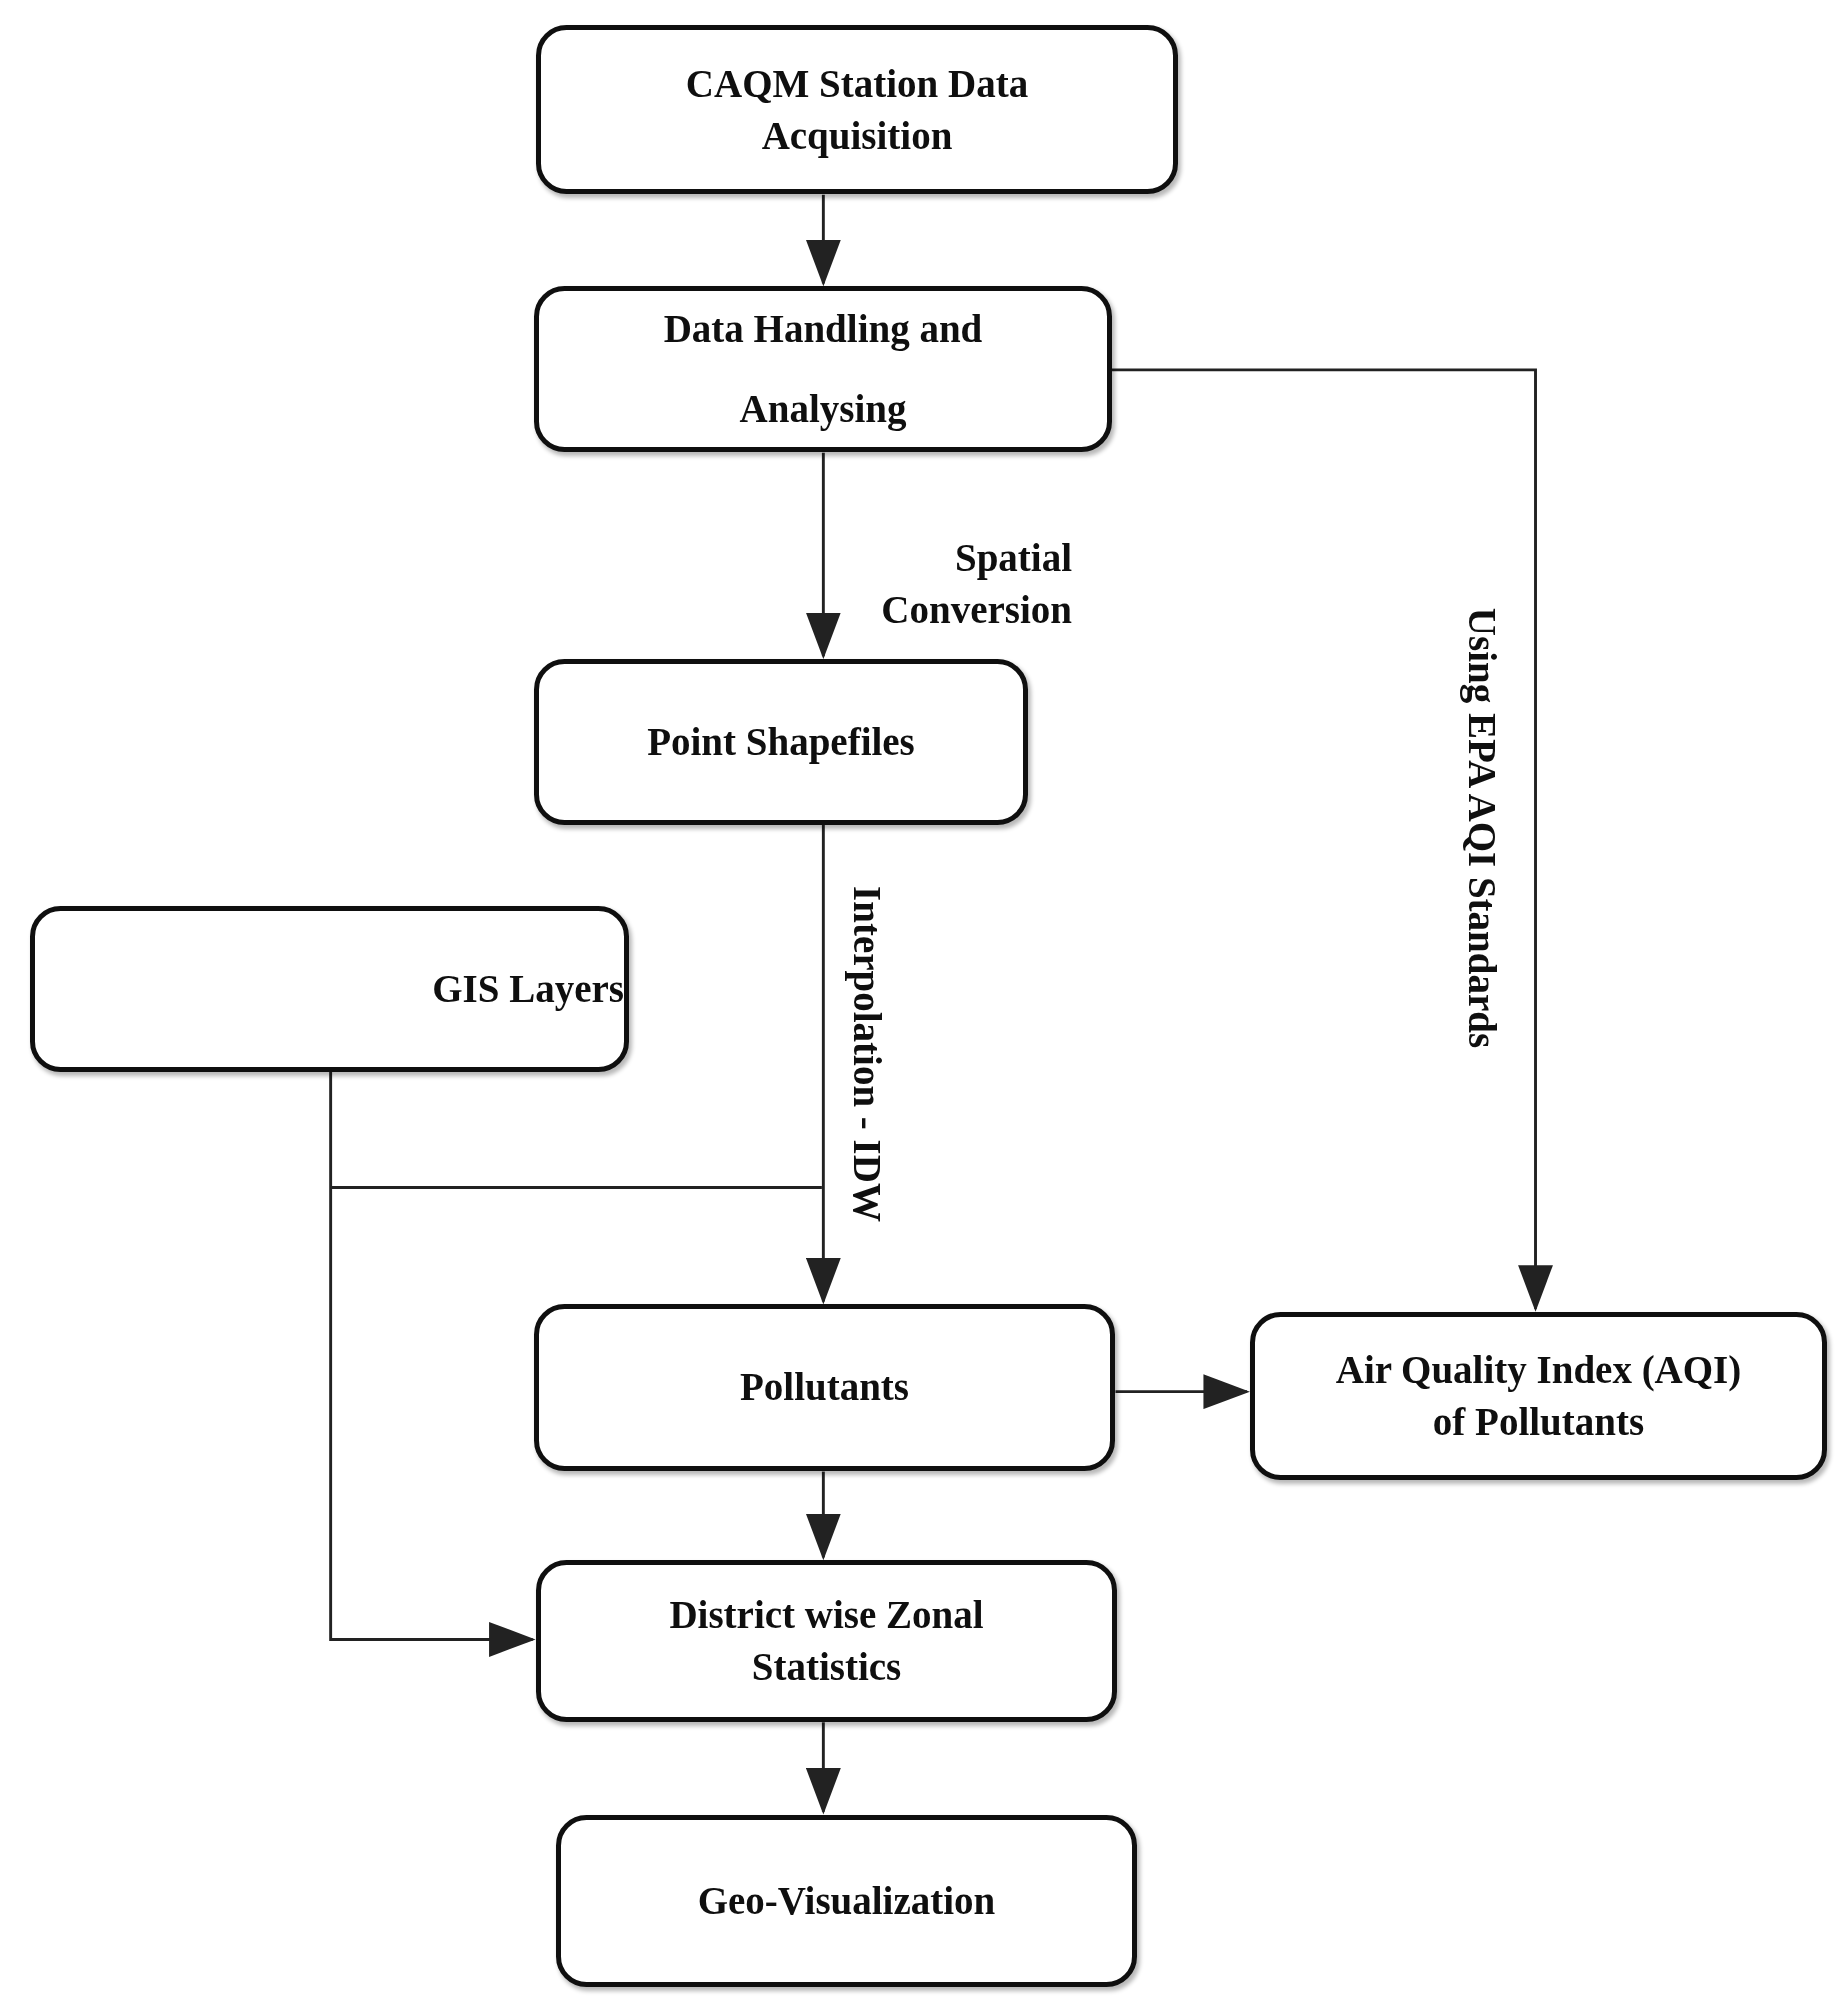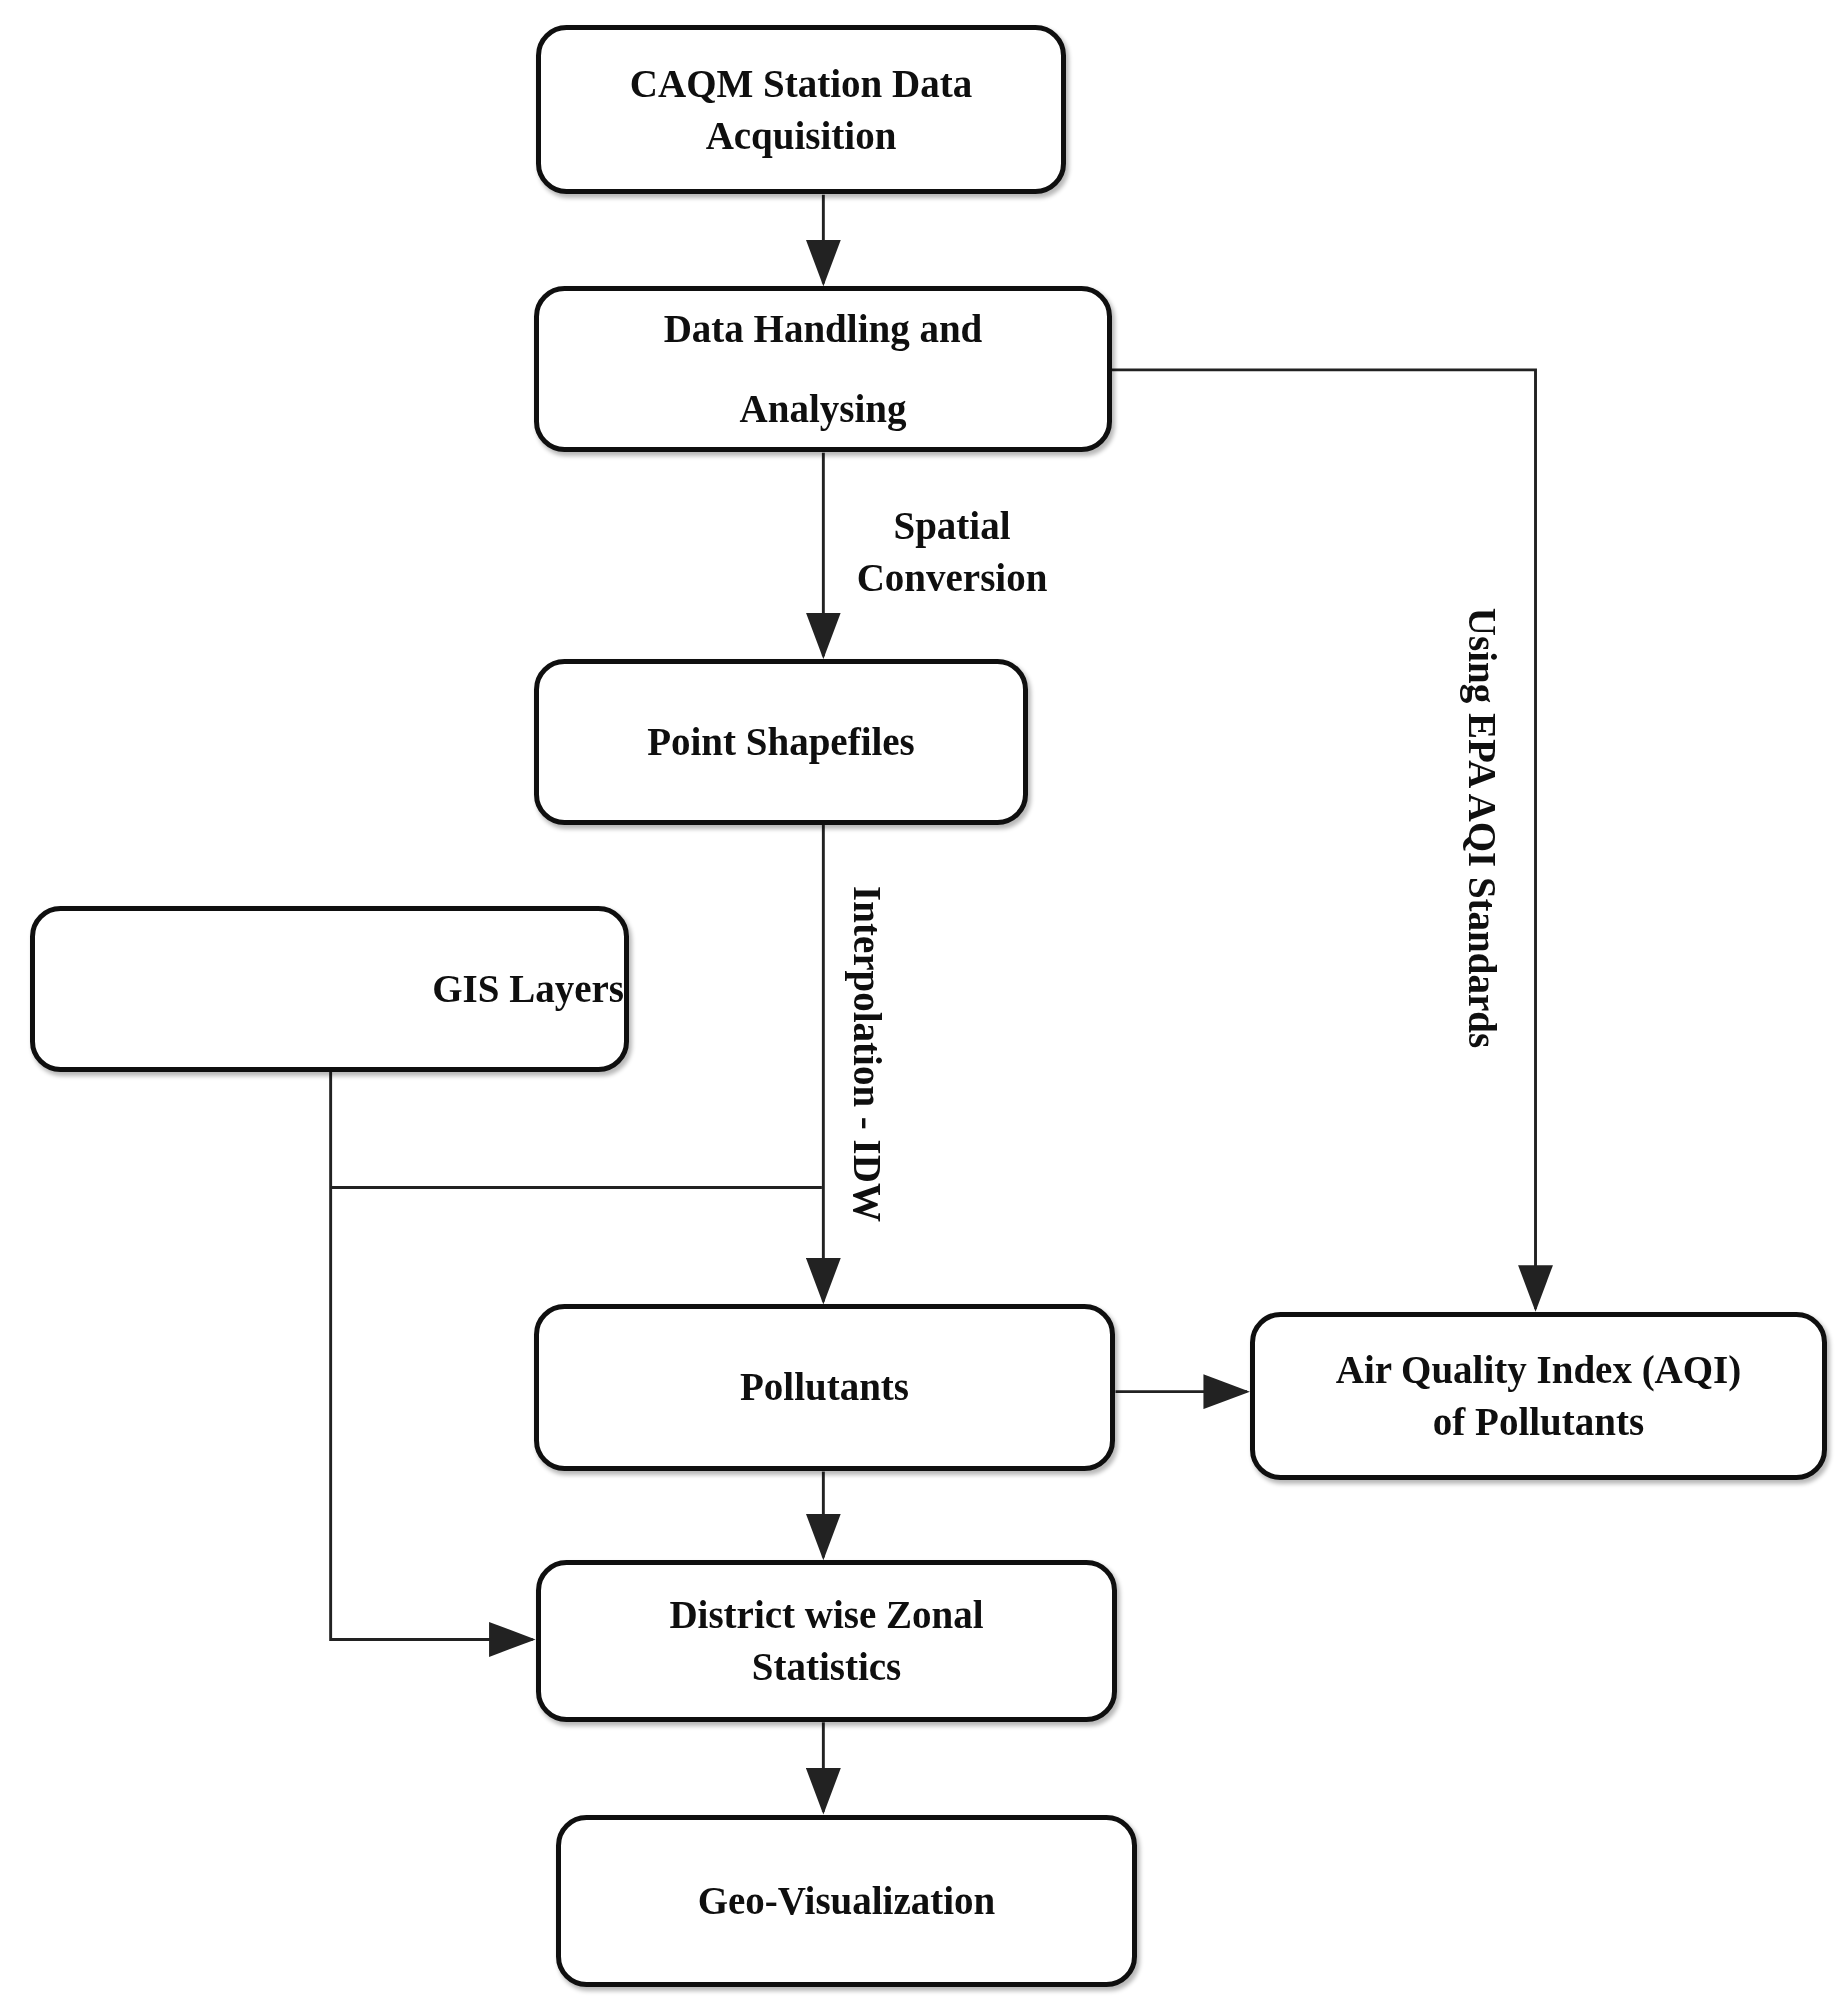--- a/index.html
+++ b/index.html
@@ -54,30 +54,30 @@
     text-align: center;
     white-space: nowrap;
     line-height: 1.33;
   }
   .rot90 {
     line-height: 52px;
     transform: rotate(90deg);
     transform-origin: center center;
   }
   
-  #node-caqm        { left: 536px;  top: 25.4px;   width: 530px; height: 169px; }
+  #node-caqm        { left: 536px;  top: 25.4px;   width: 642px; height: 169px; }
   #node-dh          { left: 534px;  top: 286px;  width: 578px; height: 166px; gap: 28px; }
   #node-ps          { left: 534px;  top: 659px;  width: 494px; height: 166px; text-align: right; }
   #node-gis         { left: 30px;   top: 906px; width: 599px; height: 166px; align-items: flex-end; }
   #node-sd          { left: 534px;  top: 1304px; width: 581px; height: 167px; }
   #node-aqi         { left: 1250px; top: 1312px; width: 577px; height: 168px; }
   #node-ds          { left: 536px;  top: 1560px; width: 581px; height: 162px; }
   #node-gv          { left: 534px;  top: 1815px; width: 581px; height: 172px; margin-left: 22px; }
   
-  #label-spatial-conversion { left: 832px; top: 500px;  width: 240px; }
+  #label-spatial-conversion { left: 832px; top: 532px;  width: 240px; text-align: right; }
   #label-interpolation      { left: 663px;  top: 1028px; width: 407px; height: 52px; }
   #label-epa                { left: 1206px; top: 802px; width: 552px; height: 52px; }
 </style>
 </head>
 <body>
 
 <div id="canvas">
 
   <svg id="edges" viewBox="0 0 2532 2759" xmlns="http://www.w3.org/2000/svg">
     <defs>

